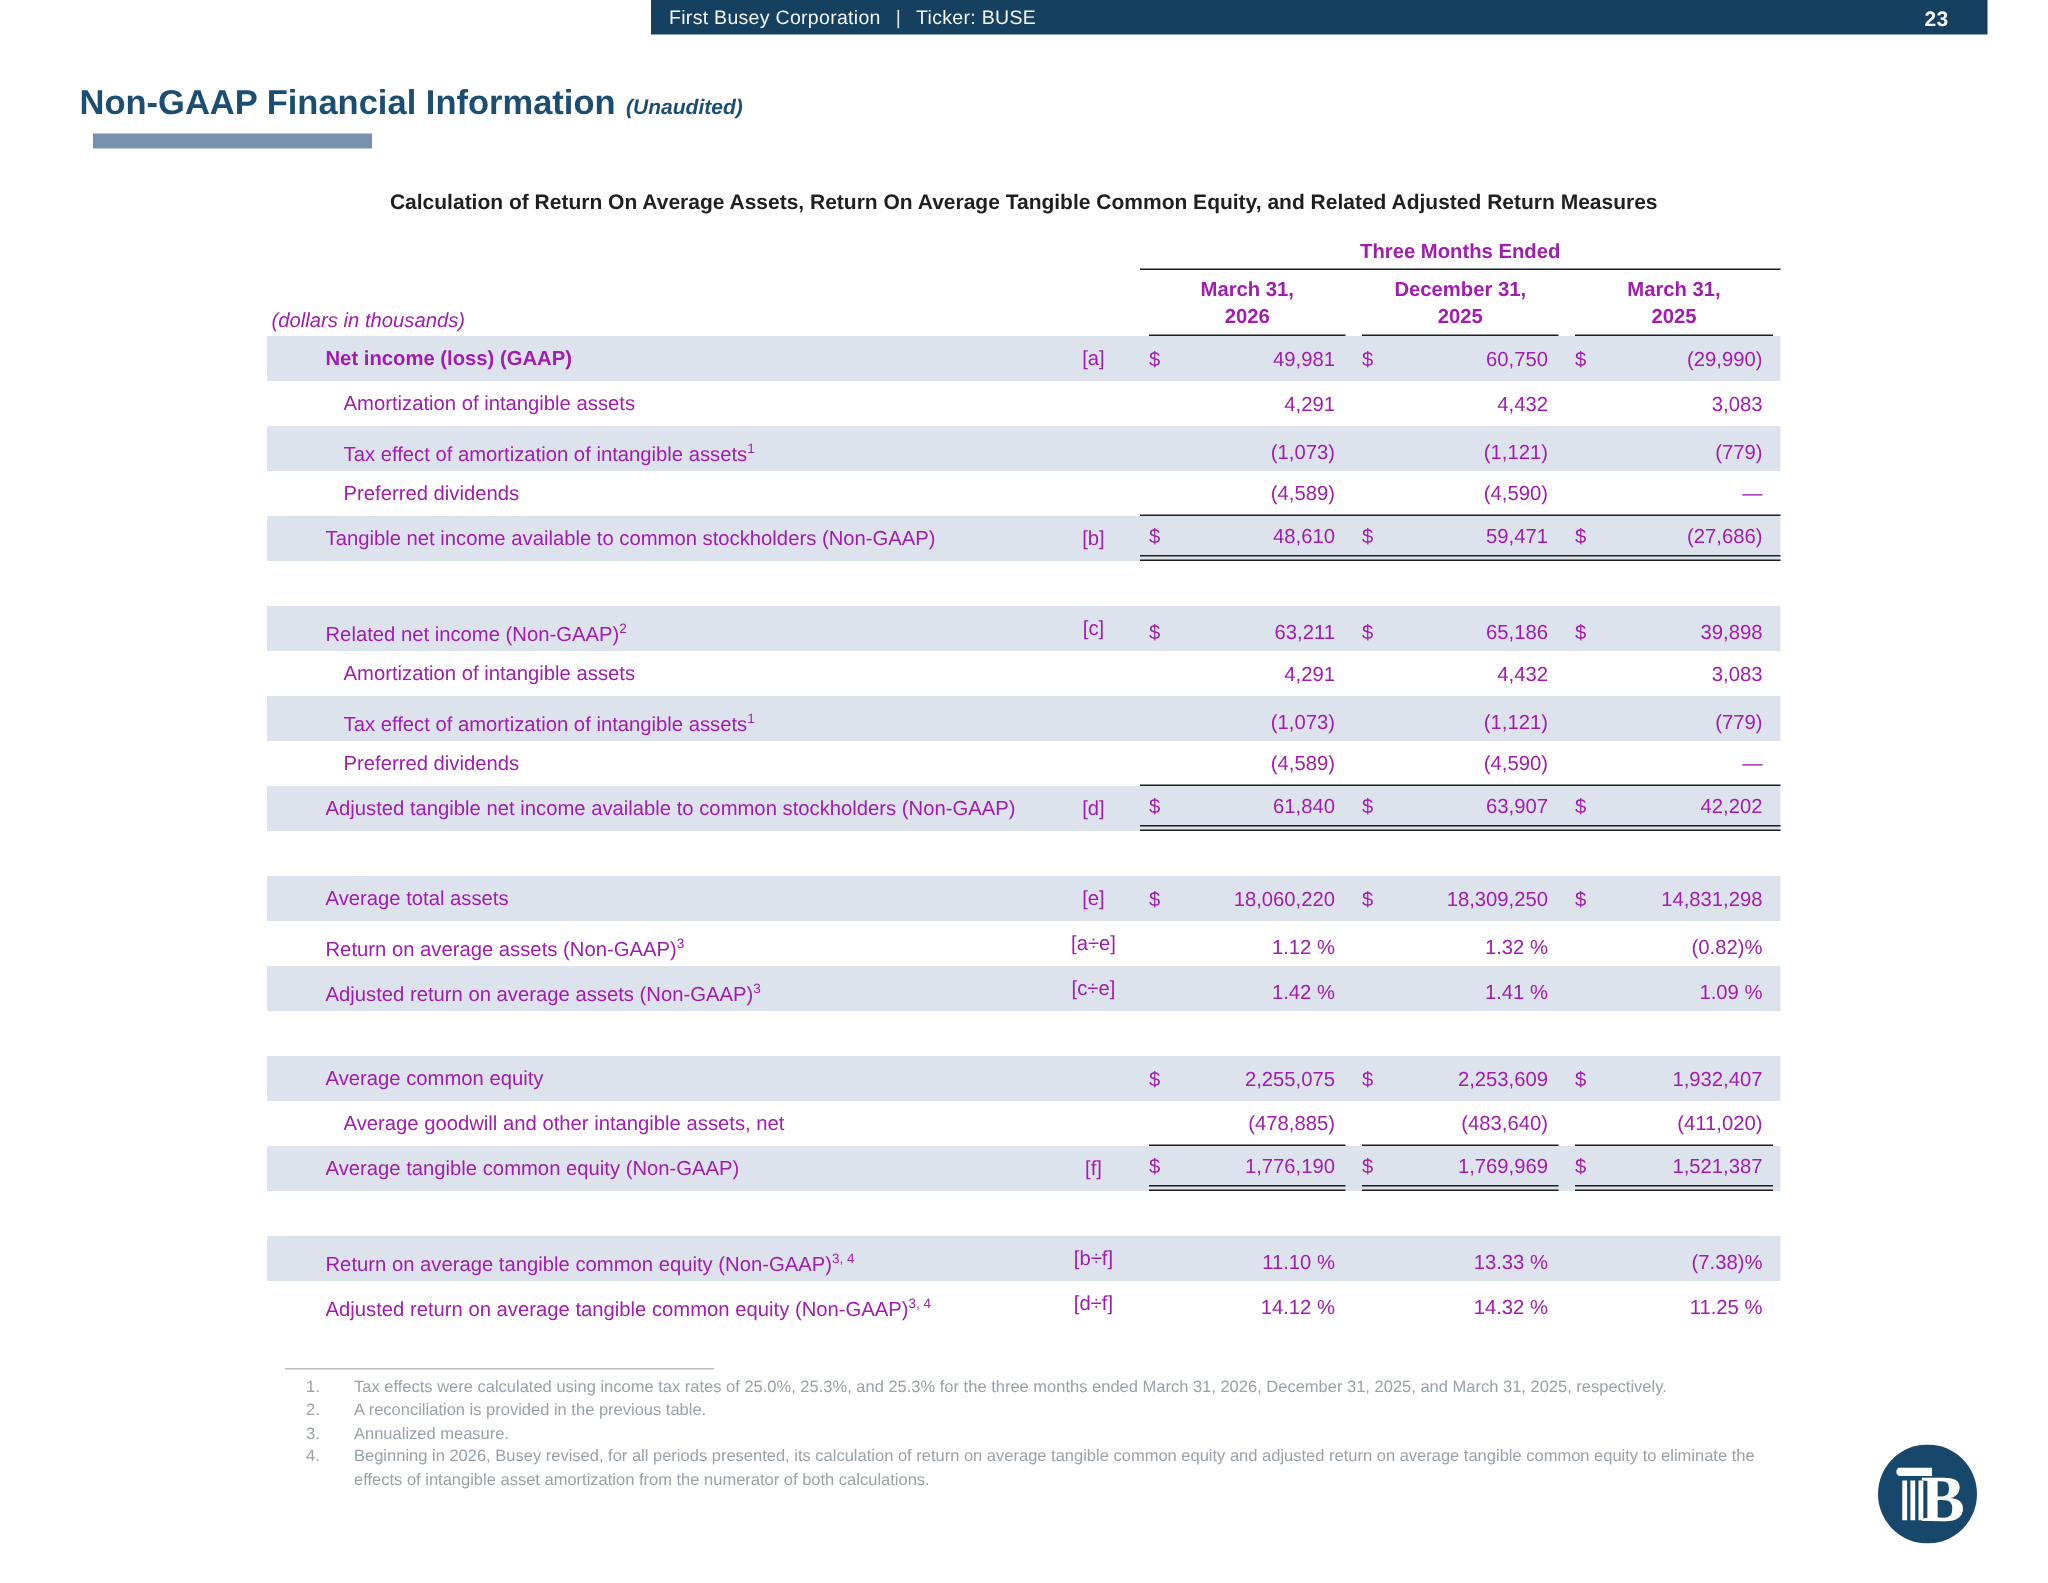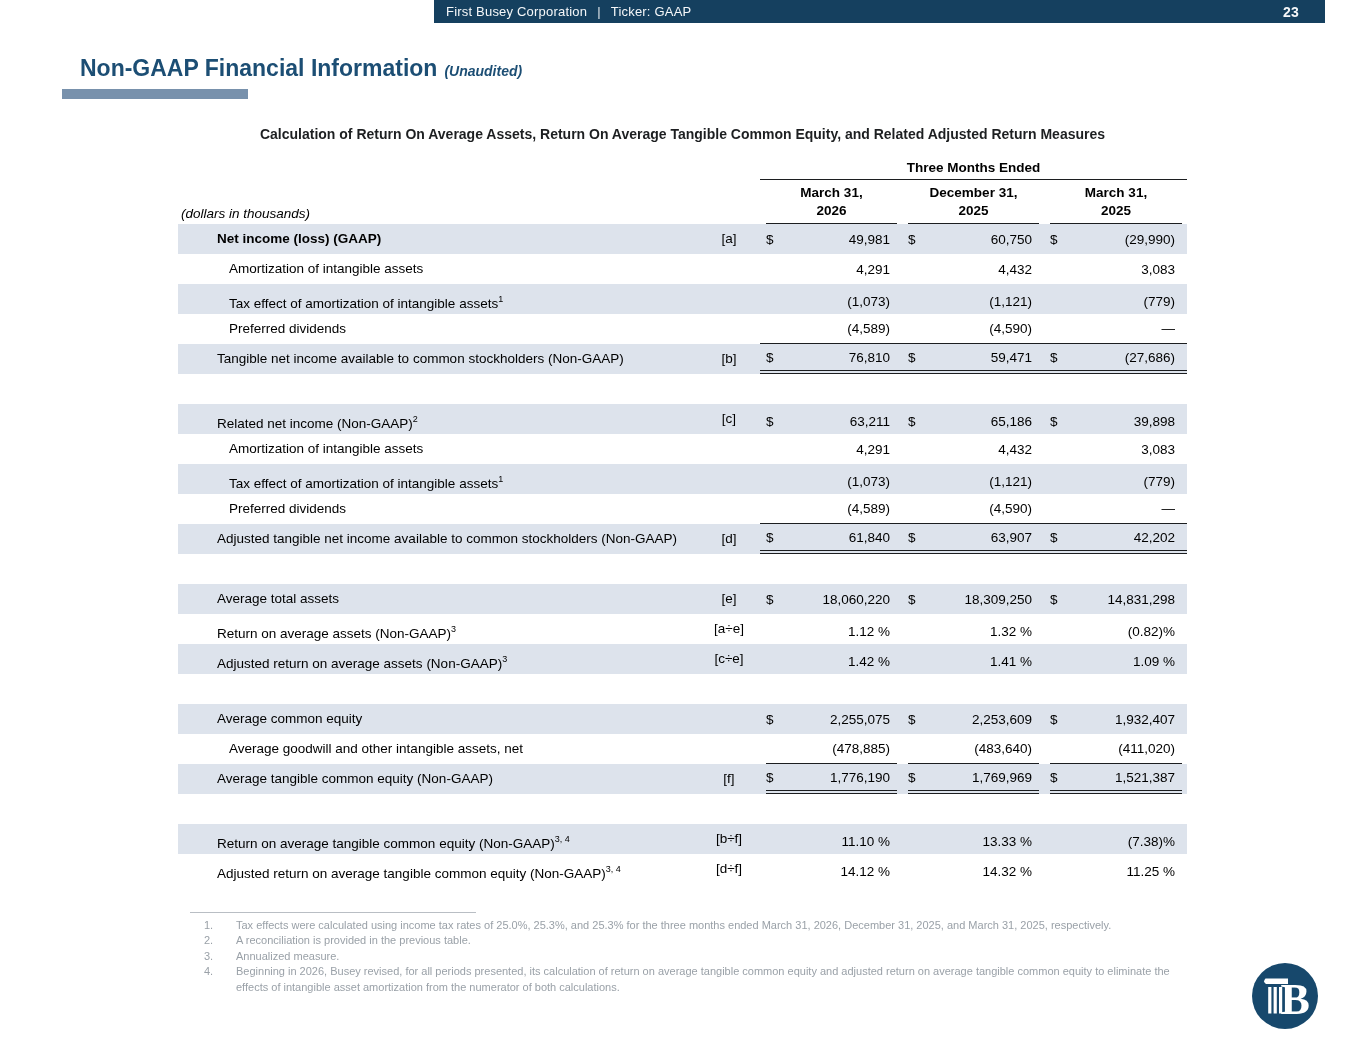--- a/index.html
+++ b/index.html
@@ -11,30 +11,30 @@
   .topbar-left { position:absolute; left:30px; top:0; width:382px; height:33px;
     background:#7891ac; color:#f5f7f9; display:flex; align-items:center;
     padding-left:27px; font-size:13px; letter-spacing:.2px; }
   .topbar-right { position:absolute; left:434px; top:0; width:891px; height:23px;
     background:#15405f; color:#f5f7f9; display:flex; align-items:center;
     padding:0 26px 0 12px; font-size:13px; letter-spacing:.2px; }
   .topbar-right .sep { margin:0 10px; opacity:.9; }
   .topbar-right .pageno { margin-left:auto; font-weight:bold; font-size:14px; }
 
   
-  .slide-title { position:absolute; left:80px; top:55px; color:#1c4e74;
+  .slide-title { position:absolute; left:53px; top:55px; color:#1c4e74;
     font-size:23px; font-weight:bold; white-space:nowrap; }
   .slide-title .qualifier { font-size:14px; font-style:italic; margin-left:7px; }
   .accent-bar { position:absolute; left:62px; top:89px; width:186px; height:10px; background:#7891ac; }
 
   
   .table-title { position:absolute; left:178px; top:126px; width:1009px;
     text-align:center; font-weight:bold; font-size:14px; color:#1d1f21; }
   .table-wrap { position:absolute; left:178px; top:160px; width:1009px;
-    font-size:13.5px; color:#000000; }
+    font-size:13.5px; color:#a21caf; }
   .grp-hdr { margin-left:582px; width:427px; text-align:center; font-weight:bold;
     padding-bottom:4px; border-bottom:1.5px solid #1c1e20; }
   .hdr-row { display:grid; grid-template-columns:520px 62px 142px 142px 143px; margin-top:4px; }
   .unit-note { align-self:end; font-style:italic; padding-left:3px; padding-bottom:3px; white-space:nowrap; }
   .dh { display:flex; flex-direction:column; justify-content:flex-end; }
   .dh-inner { margin:0 5px 0 6px; text-align:center; font-weight:bold;
     border-bottom:1.5px solid #1c1e20; padding-bottom:4px; line-height:1.3; }
 
   .row { display:grid; grid-template-columns:520px 62px 142px 142px 143px;
     height:30px; align-items:stretch; }
@@ -67,21 +67,21 @@
 </style>
 </head>
 <body>
 
 <div class="page">
 
 
   <div class="topbar-right">
     <span>First Busey Corporation</span>
     <span class="sep">|</span>
-    <span>Ticker: GAAP</span>
+    <span>Ticker: BUSE</span>
     <span class="pageno">23</span>
   </div>
 
   <div class="slide-title">
     <span>Non-GAAP Financial Information</span><span class="qualifier">(Unaudited)</span>
   </div>
   <div class="accent-bar"></div>
 
   <div class="table-title">Calculation of Return On Average Assets, Return On Average Tangible Common Equity, and Related Adjusted Return Measures</div>
 
@@ -197,21 +197,21 @@
               <span class="val">—</span>
             </div>
           </div>
         </div>
         <div class="row shaded">
           <div class="lbl"><span>Tangible net income available to common stockholders (Non-GAAP)</span></div>
           <div class="brk">[b]</div>
           <div class="cell r-df">
             <div class="num">
               <span class="dollar">$</span>
-              <span class="val">76,810</span>
+              <span class="val">48,610</span>
             </div>
           </div>
           <div class="cell r-df">
             <div class="num">
               <span class="dollar">$</span>
               <span class="val">59,471</span>
             </div>
           </div>
           <div class="cell r-df">
             <div class="num">

